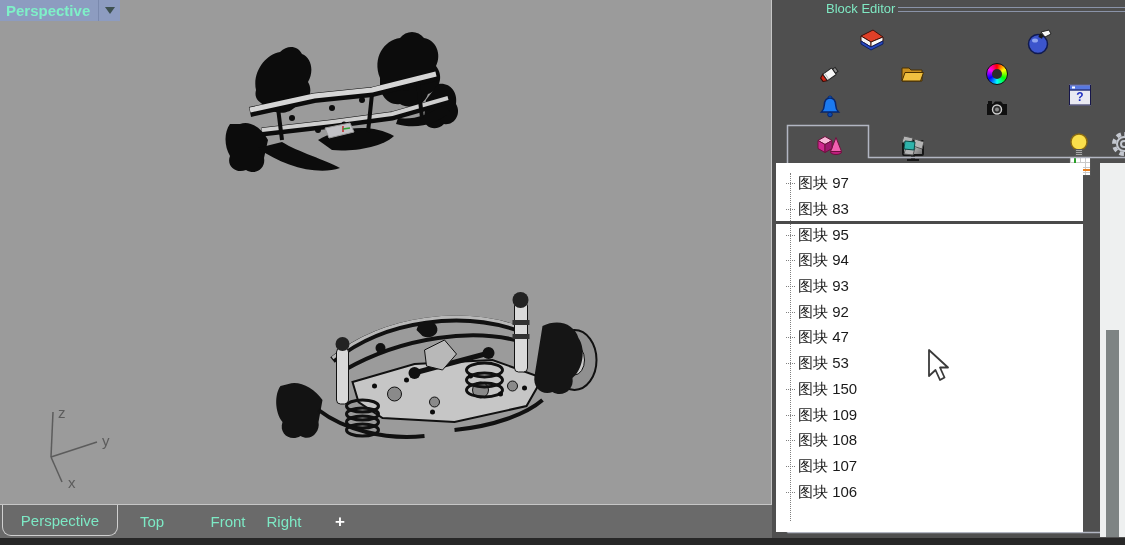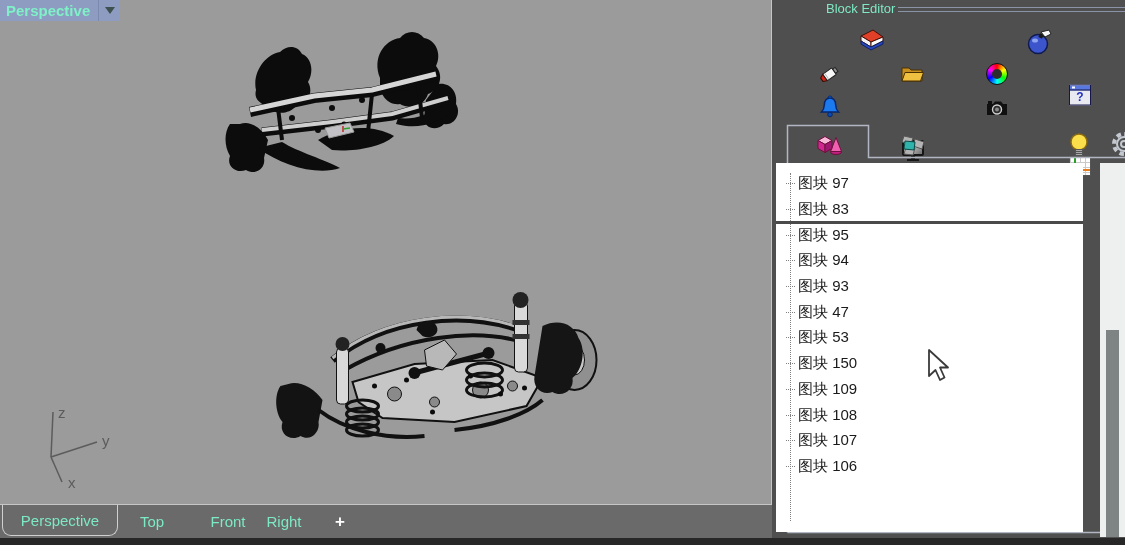--- a/index.html
+++ b/index.html
@@ -302,20 +302,24 @@
       <div class="row">
           <span class="dash"></span>
           <span class="lbl">图块 94</span>
         </div>
       <div class="row">
           <span class="dash"></span>
           <span class="lbl">图块 93</span>
         </div>
       <div class="row">
           <span class="dash"></span>
+          <span class="lbl">图块 92</span>
+        </div>
+      <div class="row">
+          <span class="dash"></span>
           <span class="lbl">图块 47</span>
         </div>
       <div class="row">
           <span class="dash"></span>
           <span class="lbl">图块 53</span>
         </div>
       <div class="row">
           <span class="dash"></span>
           <span class="lbl">图块 150</span>
         </div>

